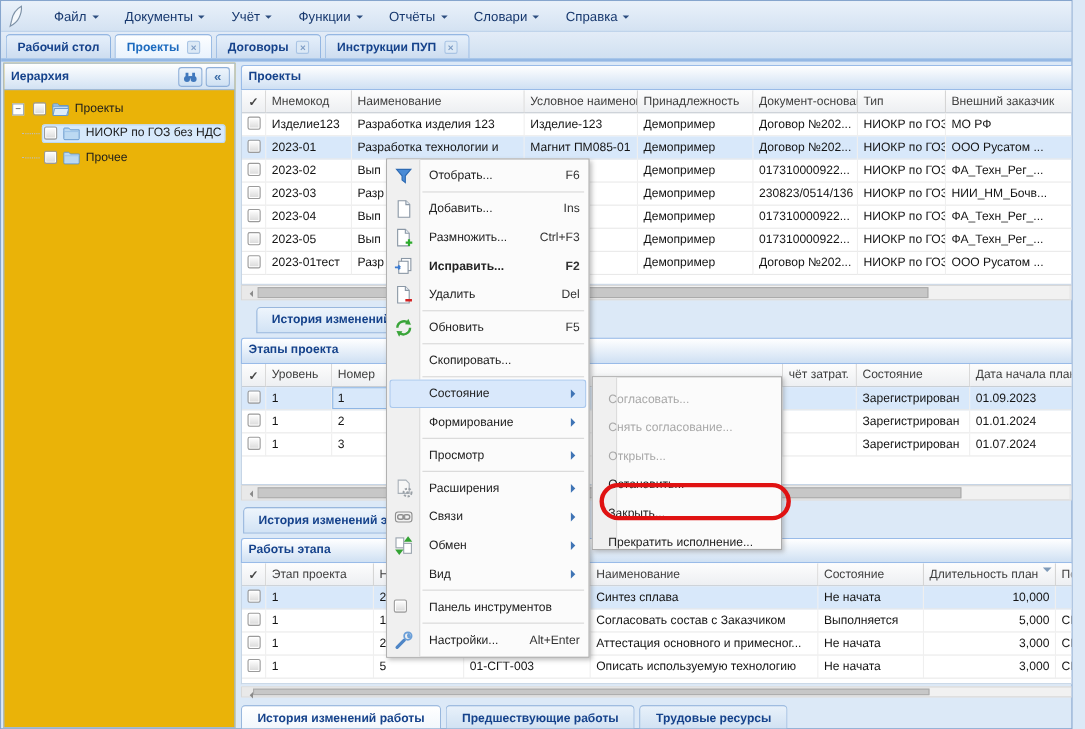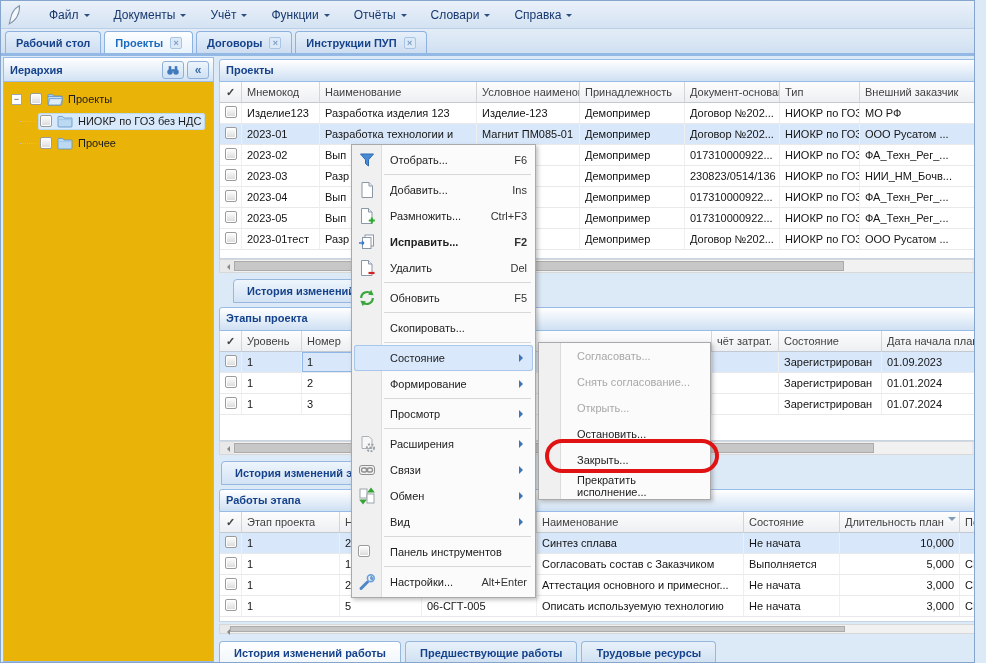--- a/index.html
+++ b/index.html
@@ -88,21 +88,21 @@
   .mi .micon { position:absolute; left:6px; top:4px; width:18px; height:18px; }
   .mi .sc { margin-left:auto; padding-left:14px; color:#333; }
   .mi.bold { font-weight:bold; }
   .mi.hl { background:#d9e8fb; box-shadow:inset 0 0 0 1px #a9c7ec; border-radius:3px; margin:0 2px; padding-right:6px; padding-left:36px; }
   .mi.dis { color:#a8a8a8; }
   .mi .sub-arrow { margin-left:auto; width:0; height:0; border:4px solid transparent; border-left-color:#3f74b5; }
   .menu-sep { height:4px; position:relative; }
   .menu-sep::after { content:""; position:absolute; left:32px; right:4px; top:1px; border-top:1px solid #d8d8d8; }
   .submenu { left:537px; top:341px; width:173px; padding:0; }
   .submenu .gutter { width:22px; }
-  .submenu .mi { padding-left:38px; }
+  .submenu .mi { padding-left:14px;align-items:flex-end; }
   .red-oval { position:absolute; left:544px; top:438px; width:174px; height:34px; border:4px solid #e01212;
     border-radius:17px; z-index:60; pointer-events:none; }
 </style>
 </head>
 <body>
 
 <div class="app">
 
   <div class="menubar">
     <span class="logo">
@@ -429,21 +429,21 @@
               <td></td>
               <td>Аттестация основного и примесног...</td>
               <td>Не начата</td>
               <td class="num">3,000</td>
               <td>СГТ</td>
         </tr>
         <tr>
           <td class="chk"><span class="cb"></span></td>
           <td>1</td>
               <td>5</td>
-              <td>06-СГТ-005</td>
+              <td>01-СГТ-003</td>
               <td>Описать используемую технологию</td>
               <td>Не начата</td>
               <td class="num">3,000</td>
               <td>СГТ</td>
         </tr>
       </tbody>
         </table>
     </div>
     <div class="hscroll" style="top:567px; height:10px; width:768px;">
       <span class="hs-btn l" style="width:10px;"></span>

